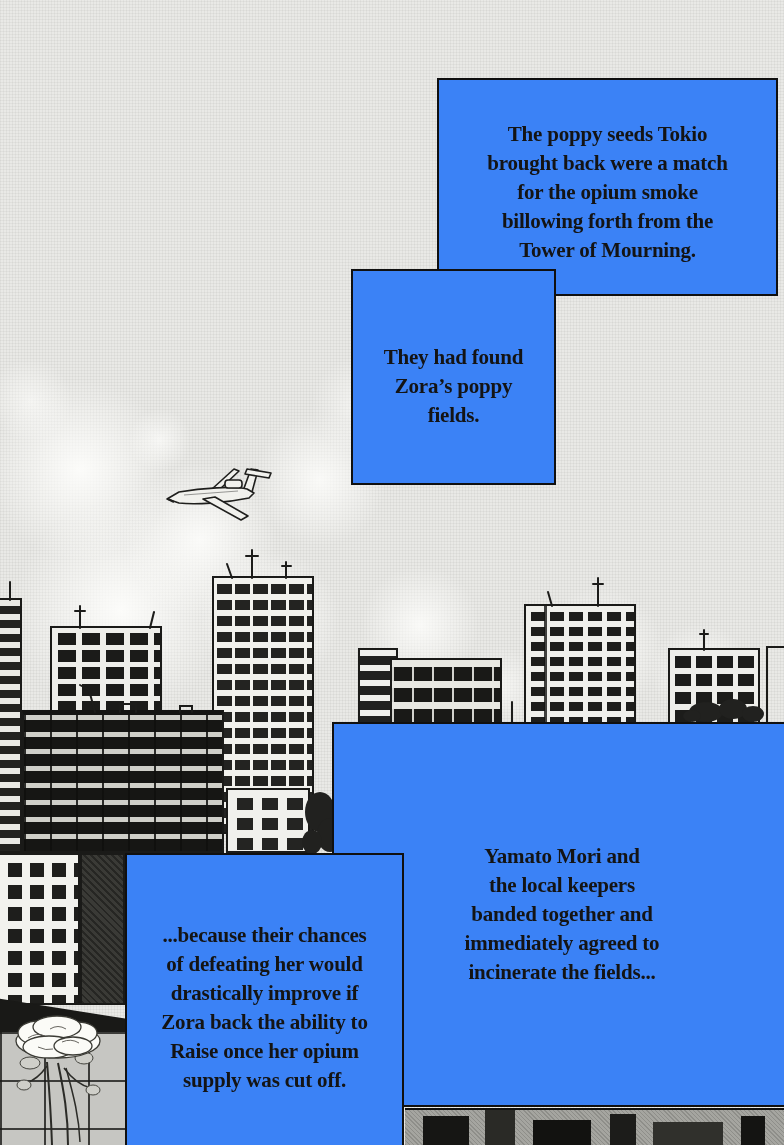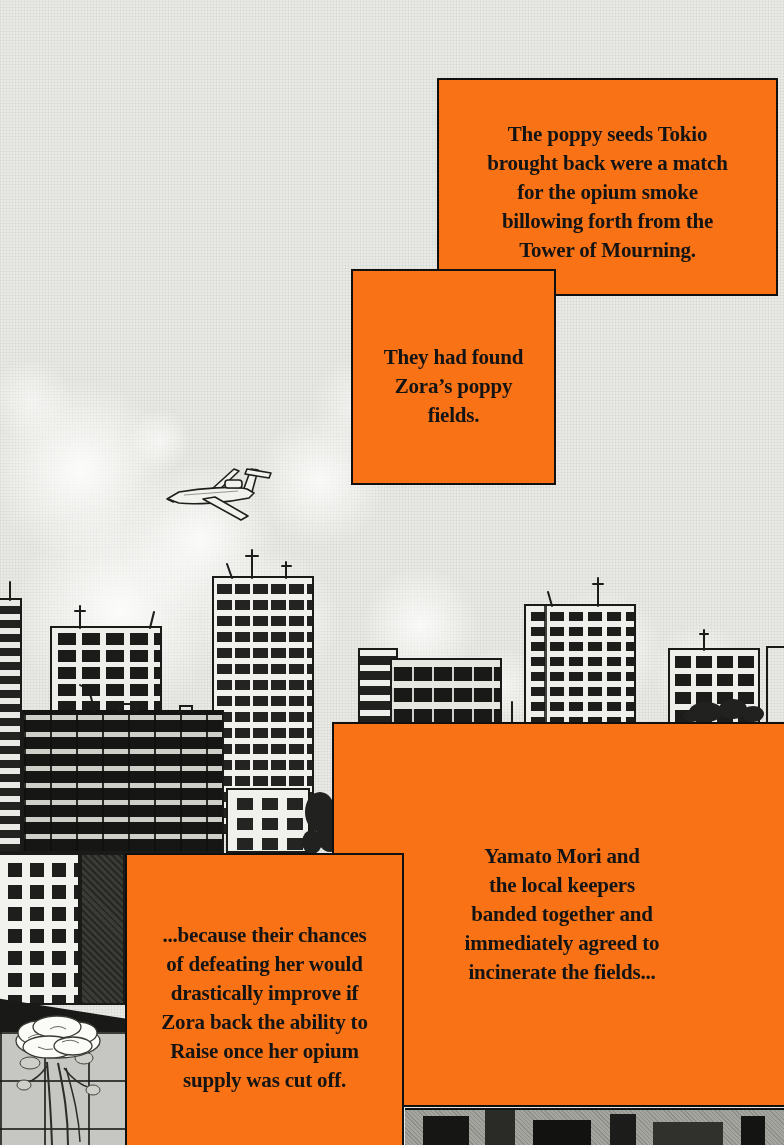--- a/index.html
+++ b/index.html
@@ -86,21 +86,21 @@
   .strip>div{position:absolute;}
   .s1{left:18px;top:6px;width:46px;height:31px;background:#161614;}
   .s2{left:80px;top:0;width:30px;height:37px;background:#2a2a26;}
   .s3{left:128px;top:10px;width:58px;height:27px;background:#121210;}
   .s4{left:205px;top:4px;width:26px;height:33px;background:#1c1c1a;}
   .s5{left:248px;top:12px;width:70px;height:25px;background:#30302c;}
   .s6{left:336px;top:6px;width:24px;height:31px;background:#141412;}
   .details{position:absolute;inset:0;z-index:3;pointer-events:none;}
   
   .caption{
-    position:absolute;box-sizing:border-box;background:#f97316;border:2.5px solid #101010;
+    position:absolute;box-sizing:border-box;background:#3b82f6;border:2.5px solid #101010;
     display:flex;flex-direction:column;align-items:center;justify-content:center;
     text-align:center;font-weight:700;color:#141414;font-size:21px;line-height:29px;
     letter-spacing:-0.2px;
   }
   .caption span{display:block;width:100%;white-space:pre-line;}
   .cap-top{left:437px;top:78px;width:341px;height:218px;z-index:5;padding-top:10px;}
   .cap-mid{left:351px;top:269px;width:205px;height:216px;z-index:6;padding-top:18px;align-items:flex-end;}
   .cap-yamato{left:332px;top:722px;width:460px;height:385px;z-index:4;}
   .cap-because{left:125px;top:853px;width:279px;height:300px;z-index:7;padding-top:10px;}
 </style>

